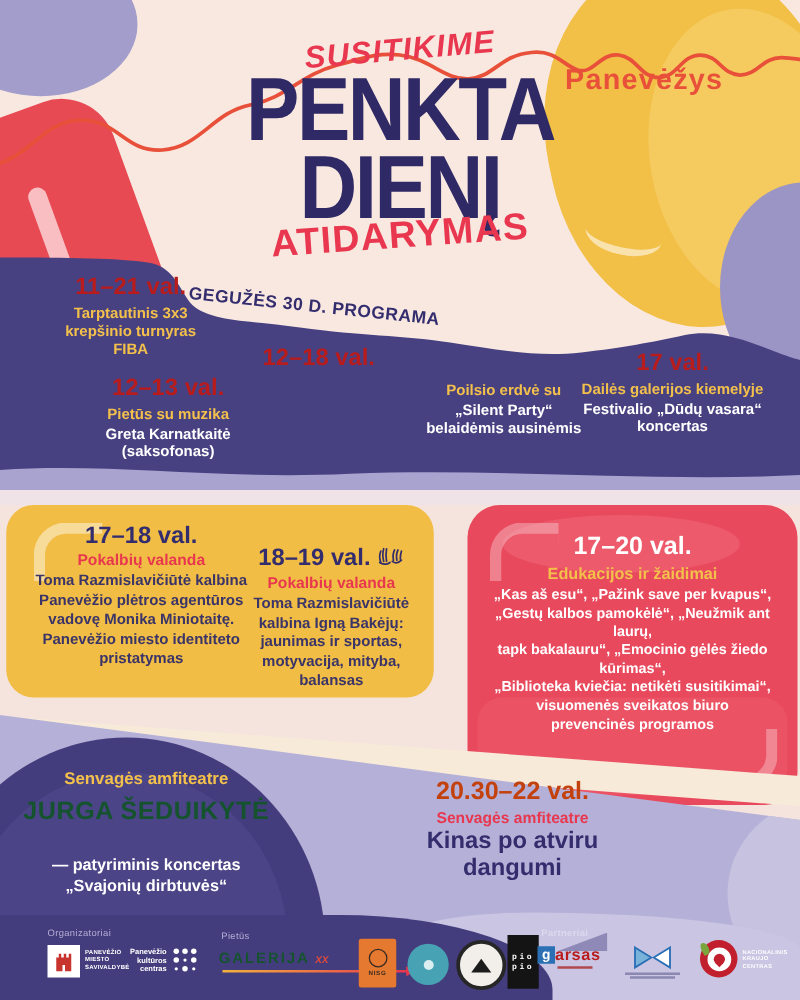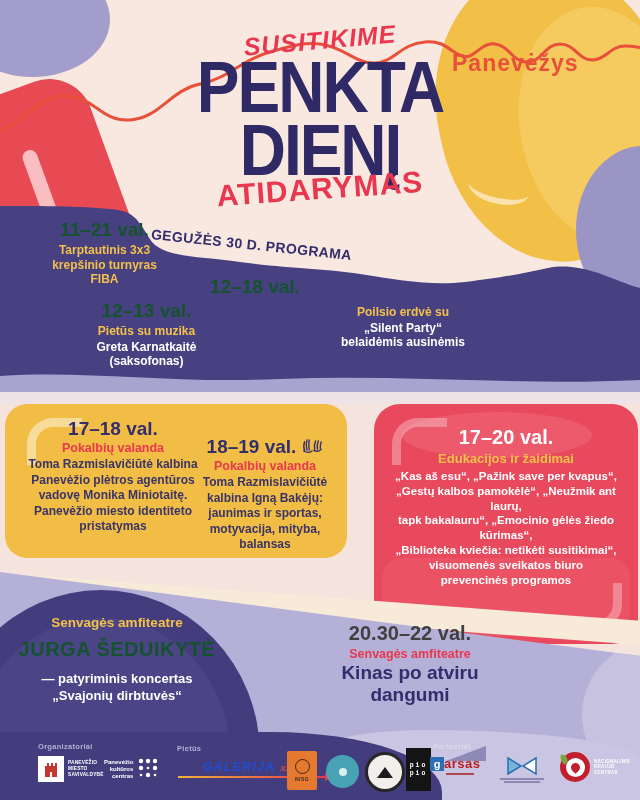--- a/index.html
+++ b/index.html
@@ -28,25 +28,25 @@
     transform:rotate(-4deg);letter-spacing:1px;}
   .citylogo{left:452px;top:50px;width:180px;font-size:23px;font-weight:800;color:#e8503a;letter-spacing:1px;}
   .geguzes{left:152px;top:226px;font-size:14px;font-weight:800;color:#332d6e;letter-spacing:.4px;
     transform:rotate(6deg);transform-origin:left top;}
 
   
   .waveline{left:0;top:0;width:640px;height:230px;}
 
   
   .bandsvg{left:0;top:198px;width:640px;height:194px;}
-  .bevent .time{font-size:19px;font-weight:800;color:#14532d;}
+  .bevent .time{font-size:19px;font-weight:800;color:#b91c1c;}
   .bevent .etitle{font-size:12px;font-weight:700;color:#f3c14b;line-height:14.5px;margin-top:2px;}
   .bevent .edesc{font-size:12px;font-weight:600;color:#ffffff;line-height:14.5px;margin-top:1px;}
   .be1{left:22px;top:219px;width:165px;}
-  .be2{left:64px;top:300px;width:165px;}
+  .be2{left:52px;top:300px;width:165px;}
   .be3{left:190px;top:276px;width:130px;}
   .be4{left:318px;top:303px;width:170px;}
   .be5{left:448px;top:280px;width:180px;}
 
   
   .cards-bg{left:0;top:392px;width:640px;height:268px;background:#f5e3dd;}
   .pale-strip{left:0;top:392px;width:640px;height:12px;background:#efe3e7;}
   .card-yellow{left:5px;top:404px;width:342px;height:154px;border-radius:22px;background:#f1bd45;}
   .card-red{left:374px;top:404px;width:264px;height:240px;border-radius:26px;background:#e9495d;}
   .card-red-ov1{left:28px;top:8px;width:190px;height:46px;border-radius:50%;background:#ed5a6c;}
@@ -79,37 +79,37 @@
   .footer-purple{left:-40px;top:172px;width:482px;height:90px;background:#443d7d;
     border-top-right-radius:170px 60px;}
   .footer-light{left:292px;top:170px;width:348px;height:70px;background:#c9c5e2;
     border-top-left-radius:140px 40px;border-top-right-radius:230px 32px;}
 
   
   .concert{left:18px;top:612px;width:198px;}
   .concert .time{font-size:20px;font-weight:800;color:#ffffff;}
   .concert .place{font-size:13.5px;font-weight:700;color:#f3c14b;margin-top:3px;}
   .concert .artist{font-size:20px;font-weight:800;color:#14532d;letter-spacing:.5px;margin-top:8px;}
-  .concert .cdesc{font-size:13px;font-weight:600;color:#ffffff;line-height:17px;margin-top:9px;}
+  .concert .cdesc{font-size:13px;font-weight:600;color:#ffffff;line-height:17px;margin-top:22px;}
   .cinema{left:300px;top:622px;width:220px;}
-  .cinema .time{font-size:20px;font-weight:800;color:#404040;}
+  .cinema .time{font-size:20px;font-weight:800;color:#c2410c;}
   .cinema .place{font-size:12.5px;font-weight:700;color:#e8374e;margin-top:2px;}
   .cinema .ctitle{font-size:19px;font-weight:800;color:#332d6e;margin-top:1px;}
   .cinema .cdesc{font-size:12.5px;font-weight:600;color:#3a3468;line-height:16px;margin-top:1px;}
 
   
-  .flabel{font-size:7.5px;font-weight:700;color:#b4aed6;letter-spacing:.3px;}
+  .flabel{font-size:7.5px;font-weight:400;color:#b4aed6;letter-spacing:.3px;}
   .flabel2{font-size:7.5px;font-weight:600;color:#dcd9ee;letter-spacing:.3px;}
   .sav{left:38px;top:756px;display:flex;align-items:center;gap:4px;}
   .savbox{width:26px;height:26px;background:#ffffff;display:flex;align-items:center;justify-content:center;}
   .savtxt{font-size:4.8px;line-height:5.8px;font-weight:700;color:#ffffff;letter-spacing:.2px;}
   .kult{left:104px;top:757px;display:flex;align-items:center;gap:4px;}
   .kulttxt{font-size:6px;line-height:7px;font-weight:600;color:#ffffff;text-align:right;}
   .galerija-wrap{left:175px;top:757px;}
-  .galerija{font-size:12px;font-weight:900;font-style:italic;color:#1d4ed8;letter-spacing:1.5px;margin-left:28px;}
+  .galerija{font-size:12px;font-weight:900;color:#14532d;letter-spacing:1.5px;}
   .galerija-x{font-size:8px;font-weight:900;font-style:italic;color:#e04a3a;}
   .gal-arrow{left:178px;top:776px;width:148px;height:2px;
     background:linear-gradient(to right,#f2b13c,#e8374e);}
   .gal-tip{position:absolute;right:-6px;top:-3px;width:0;height:0;border-left:7px solid #e8374e;
     border-top:4px solid transparent;border-bottom:4px solid transparent;}
   .lg-orange{left:287px;top:751px;width:30px;height:39px;background:#e5792f;border-radius:2px;
     display:flex;flex-direction:column;align-items:center;justify-content:center;gap:2px;}
   .lg-orange .doodle{width:13px;height:13px;border:1.5px solid #3a2b22;border-radius:50%;}
   .lg-orange .ntxt{font-size:5px;font-weight:800;color:#3a2b22;letter-spacing:.5px;}
   .lg-teal{left:326px;top:755px;width:33px;height:33px;border-radius:50%;background:#47a3b4;
@@ -194,20 +194,26 @@
 (saksofonas)</div>
   </div>
   <div class="abs bevent be3 ctr">
     <div class="time">12–18 val.</div>
   </div>
   <div class="abs bevent be4 ctr">
     <div class="etitle pre">Poilsio erdvė su</div>
     <div class="edesc pre">„Silent Party“
 belaidėmis ausinėmis</div>
   </div>
+  <div class="abs bevent be5 ctr">
+    <div class="time">17 val.</div>
+    <div class="etitle pre">Dailės galerijos kiemelyje</div>
+    <div class="edesc pre">Festivalio „Dūdų vasara“
+koncertas</div>
+  </div>
 
   <div class="abs cards-bg"></div>
   <div class="abs pale-strip"></div>
 
   <div class="abs card-yellow">
     <div class="abs arc-tl" style="left:22px;top:14px;"></div>
     <div class="abs talk talk1 ctr">
       <div class="time">17–18 val.</div>
       <div class="tlabel">Pokalbių valanda</div>
       <div class="tdesc pre">Toma Razmislavičiūtė kalbina

